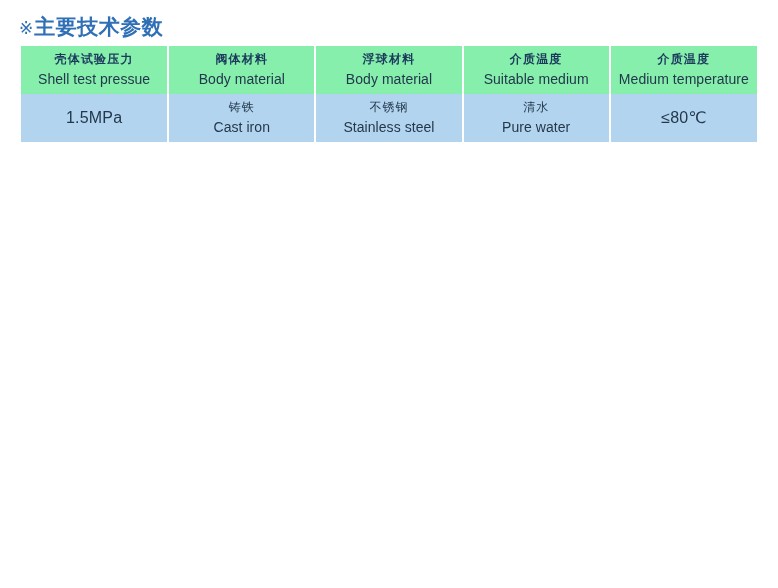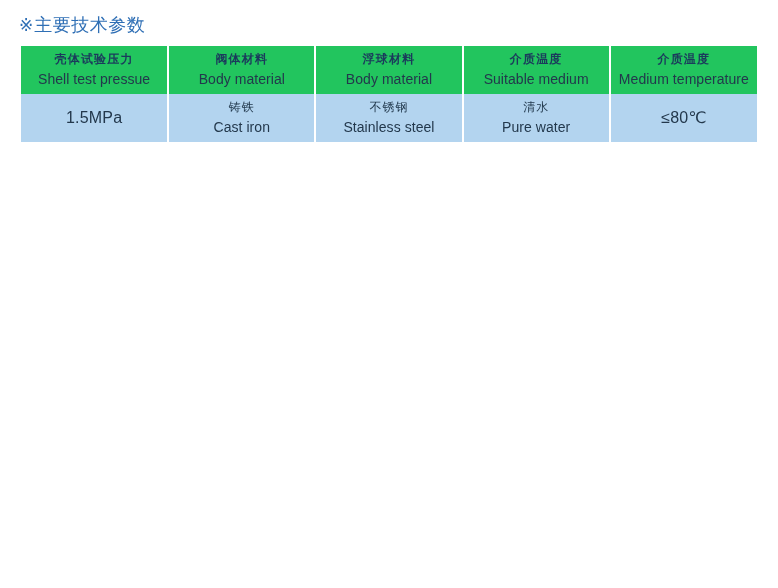--- a/index.html
+++ b/index.html
@@ -25,22 +25,22 @@
     align-items: baseline;
     white-space: nowrap;
   }
   .title-mark {
     font-size: 17px;
     color: #2f6fb5;
     line-height: 1;
     margin-right: 1px;
   }
   .title-cn {
-    font-size: 18px;
-    font-weight: normal;
+    font-size: 21px;
+    font-weight: bold;
     color: #2f6fb5;
     letter-spacing: 0.5px;
     line-height: 1;
   }
   .title-en {
     font-size: 15px;
     color: #2f6fb5;
     margin-left: 12px;
     line-height: 1;
     letter-spacing: 0.1px;
@@ -68,21 +68,21 @@
   .spec-table th:first-child,
   .spec-table td:first-child {
     border-left: none;
   }
   .spec-table th:last-child,
   .spec-table td:last-child {
     border-right: none;
     margin-left: 32px;
   }
   .spec-table thead th {
-    background: #22c55e;
+    background: #86efac;
   }
   .spec-table tbody td {
     background: #b3d4ef;
   }
   .cell-cn {
     display: block;
     font-size: 12px;
     color: #1b3a5c;
     font-weight: bold;
     letter-spacing: 1.2px;

